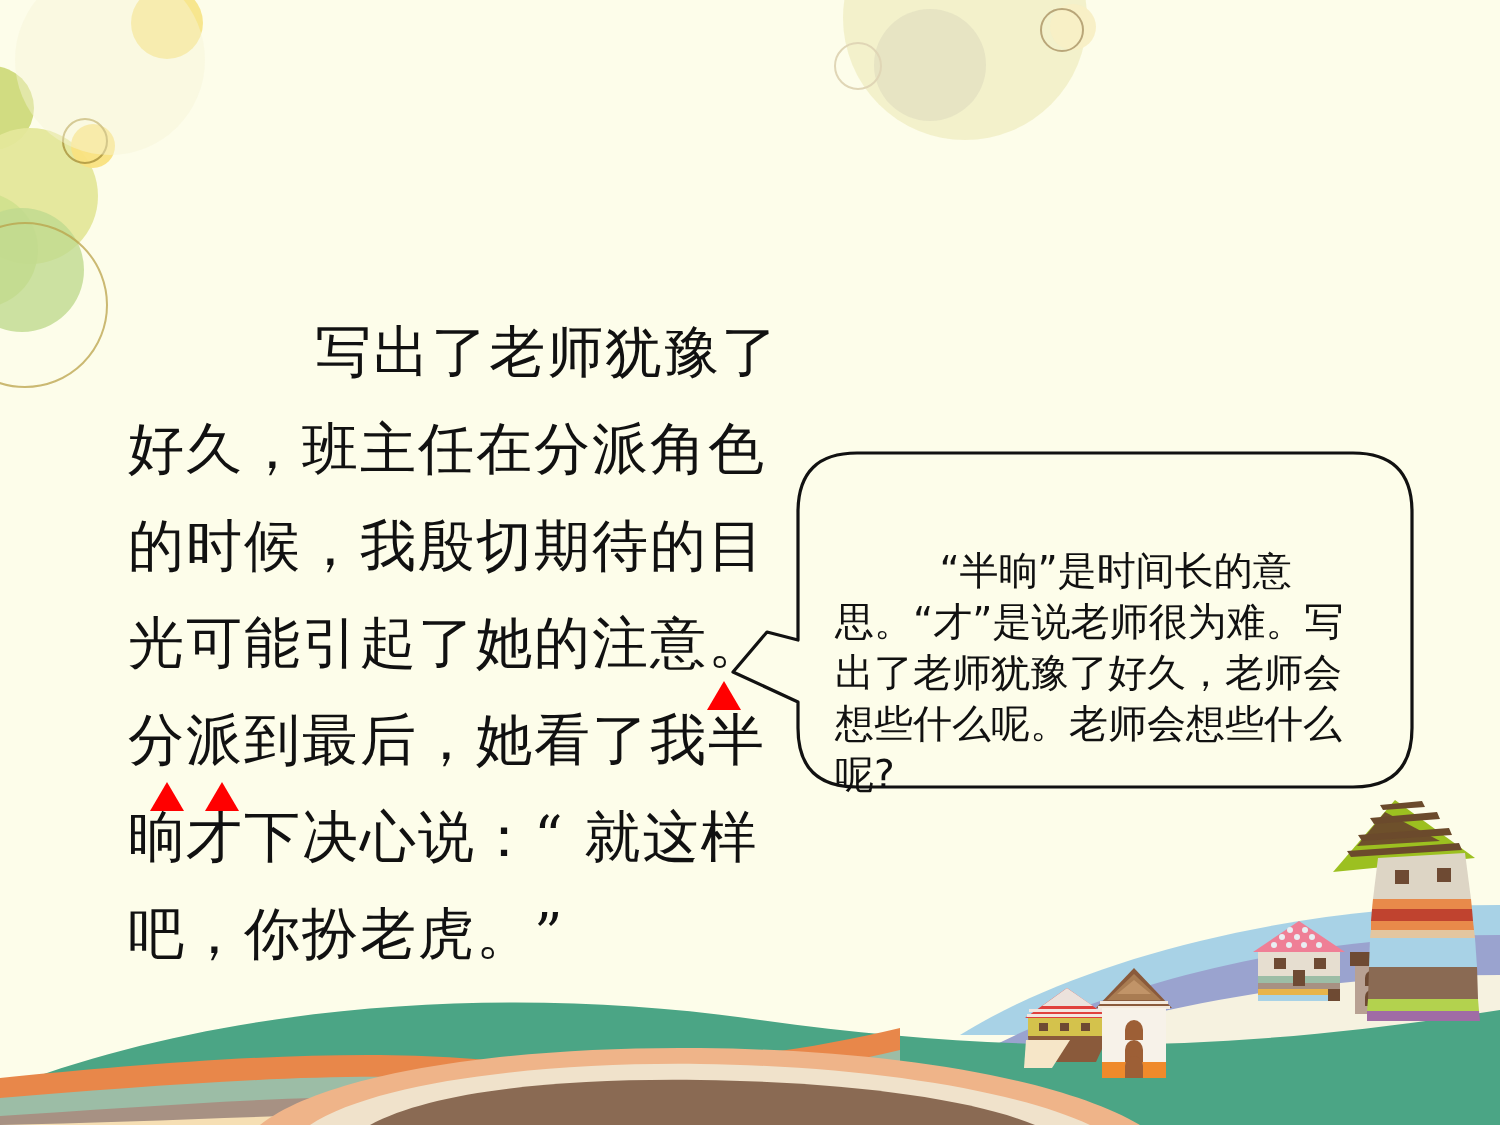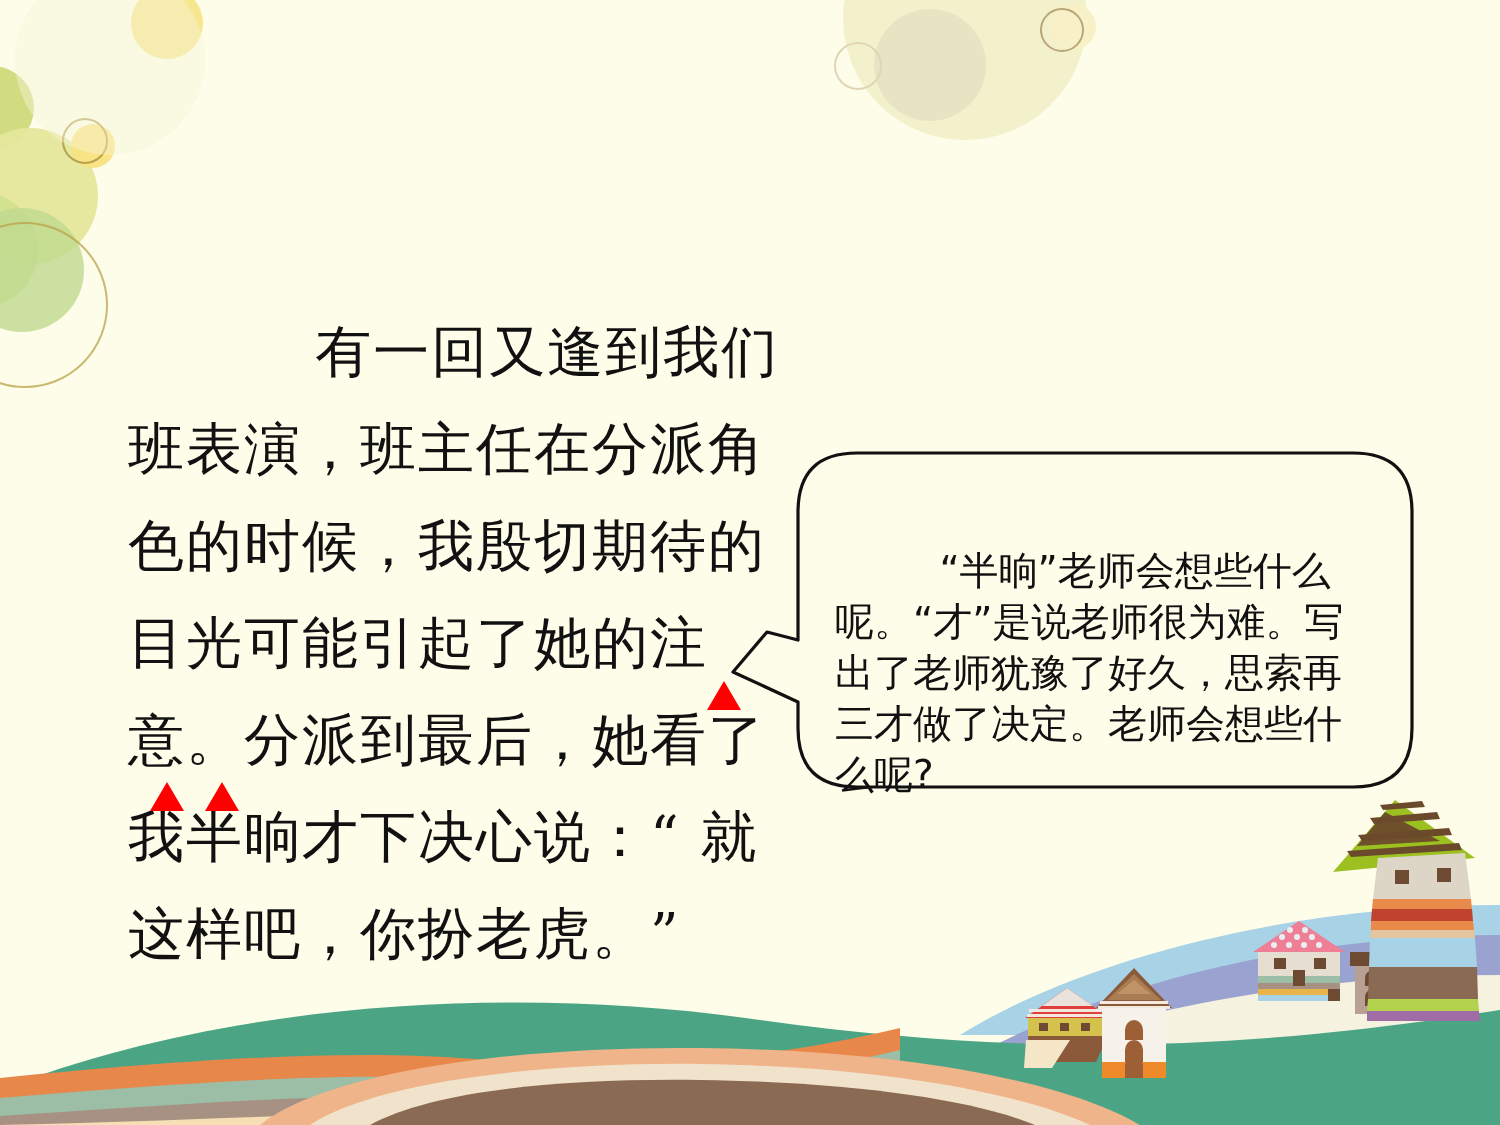--- a/index.html
+++ b/index.html
@@ -86,21 +86,21 @@
     <circle cx="110" cy="60" r="95" fill="#f7f5d8" opacity="0.45"></circle>
 
     <circle cx="965" cy="18" r="122" fill="#f2f0c8" opacity="0.9"></circle>
     <circle cx="930" cy="65" r="56" fill="#e4e2c2" opacity="0.85"></circle>
     <circle cx="858" cy="66" r="23" fill="none" stroke="#e0d6b6" stroke-width="2"></circle>
     <circle cx="1073" cy="27" r="23" fill="#f8efc5" opacity="0.95"></circle>
     <circle cx="1062" cy="30" r="21" fill="none" stroke="#b9a679" stroke-width="2"></circle>
   </svg>
 
   <div id="body-text">
-    <span class="indent"></span><span>有一回又逢到我们班表演，班主任在分派角色的时候，我殷切期待的目光可能引起了她的注意。分派到最后，她看了我半晌才下决心说：“ 就这样吧，你扮老虎。”</span>
+    <span class="indent"></span><span>写出了老师犹豫了好久，班主任在分派角色的时候，我殷切期待的目光可能引起了她的注意。分派到最后，她看了我半晌才下决心说：“ 就这样吧，你扮老虎。”</span>
   </div>
 
   <span class="tri" style="left:707px;top:681px;border-bottom:29px solid #FF0000;"></span>
   <span class="tri" style="left:150px;top:782px;border-bottom:29px solid #FF0000;"></span>
   <span class="tri" style="left:205px;top:782px;border-bottom:29px solid #FF0000;"></span>
 
   <div id="callout">
     <svg width="616" height="336" viewBox="0 0 616 336" xmlns="http://www.w3.org/2000/svg">
       <path d="M 60 1
                L 556 1
@@ -110,21 +110,21 @@
                L 60 335
                Q 1 335 1 276
                L 1 250
                L -64 220
                L -30 180
                L 1 188
                L 1 60
                Q 1 1 60 1 Z" fill="#fdfdea" stroke="#111111" stroke-width="3.2" stroke-linejoin="round"></path>
     </svg>
     <div id="callout-text">
-      <span class="ind"></span><span>“半晌”老师会想些什么呢。“才”是说老师很为难。写出了老师犹豫了好久，思索再三才做了决定。老师会想些什么呢?</span>
+      <span class="ind"></span><span>“半晌”是时间长的意思。“才”是说老师很为难。写出了老师犹豫了好久，老师会想些什么呢。老师会想些什么呢?</span>
     </div>
   </div>
 
   <svg class="deco-svg deco-bottom" viewBox="0 0 1500 1125" xmlns="http://www.w3.org/2000/svg">
 
     <path d="M1500 940 C1380 950 1300 1000 1240 1060 L1500 1060 Z" fill="#b3d24e"></path>
     <path d="M1500 905 C1330 915 1180 990 1090 1125 L1500 1125 Z" fill="#f6f2e0"></path>
 
     <path d="M1500 905 C1290 905 1080 960 960 1035 L1500 1035 Z" fill="#a8d2e6"></path>
     <path d="M1500 935 C1300 935 1110 985 985 1050 L1500 1050 Z" fill="#9aa3cf"></path>

